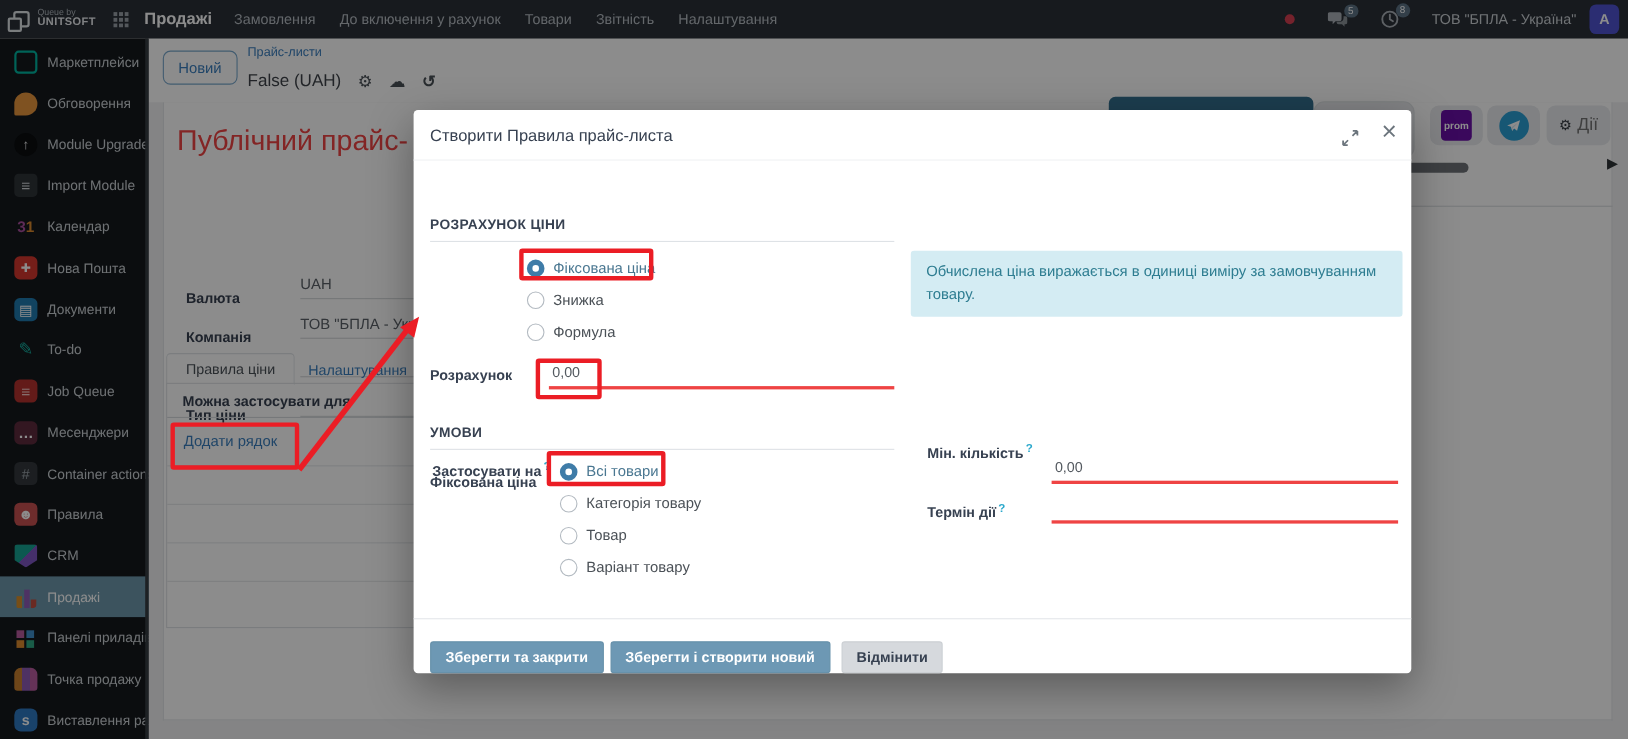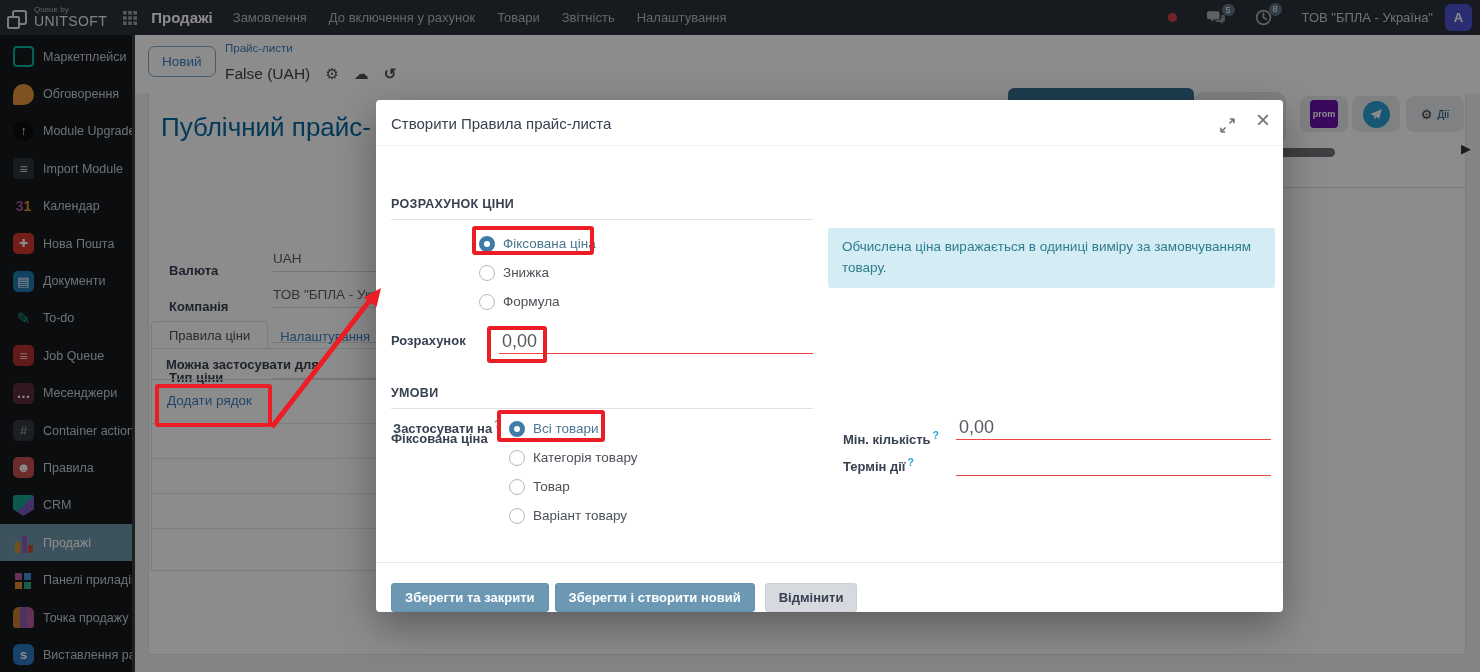--- a/index.html
+++ b/index.html
@@ -6,21 +6,21 @@
   body{font-family:"Liberation Sans",sans-serif;background:#555}
   #page{position:relative;width:1480px;height:672px;overflow:hidden;background:#f0f1f2}
 
   
   .topbar{position:absolute;left:0;top:0;width:1480px;height:35px;background:#2a3038;display:flex;align-items:center;color:#c3c8cd;z-index:5}
   .brand{display:flex;align-items:center;margin-left:12px;margin-right:16px}
   .brand-icon{width:15px;height:15px;border:2px solid #dfe3e6;border-radius:3px;position:relative;margin-right:7px}
   .brand-icon::after{content:"";position:absolute;left:-7px;top:4px;width:9px;height:9px;border:2px solid #dfe3e6;border-radius:2px;background:#2a3038}
   .brand-text{line-height:1.05}
   .bt1{font-size:8px;color:#aeb4ba}
-  .bt2{font-size:14px;font-weight:normal;color:#e9ecef;letter-spacing:.4px}
+  .bt2{font-size:10px;font-weight:bold;color:#e9ecef;letter-spacing:.4px}
   .grid-icon{margin-right:14px;display:flex;cursor:pointer}
   .app-name{font-size:15px;font-weight:bold;color:#fff;margin-right:20px;cursor:pointer}
   .menu{display:flex;gap:22px;font-size:13px}
   .m-item{color:#b6bcc2;cursor:pointer}
   .tb-right{margin-left:auto;display:flex;align-items:center}
   .dot{width:9px;height:9px;border-radius:50%;background:#d63f51;margin-right:30px}
   .tb-ico{position:relative;margin-right:30px;display:flex}
   .badge{position:absolute;top:-6px;right:-10px;background:#5d7486;color:#fff;font-size:9px;padding:1px 4px;border-radius:7px;line-height:1.2}
   .company{font-size:13px;color:#ccd1d5;margin-right:12px;cursor:pointer}
   .avatar{width:27px;height:27px;border-radius:6px;background:#4f52cf;color:#fff;font-size:13px;font-weight:bold;display:flex;align-items:center;justify-content:center;margin-right:8px;cursor:pointer}
@@ -55,41 +55,41 @@
   .crumbs{position:absolute;left:90px;top:7px}
   .crumb-parent{font-size:11.5px;color:#3b7fbe;cursor:pointer}
   .crumb-row{display:flex;align-items:center;gap:15px;font-size:15.5px;color:#3e4349;margin-top:11px}
   .c-ico{font-size:15px;color:#495057;cursor:pointer}
   .gear-g::before{content:"⚙"}
   .cloud-g::before{content:"☁"}
   .undo-g::before{content:"↺";font-weight:bold}
 
   
   .sheet{position:absolute;left:148px;top:93px;width:1318px;height:562px;background:#fff;border:1px solid #e2e4e7;border-top:none;z-index:1}
-  .sheet-title{position:absolute;left:12px;top:19px;font-size:26px;font-weight:500;color:#0369a1}
+  .sheet-title{position:absolute;left:12px;top:19px;font-size:26px;font-weight:500;color:#ef4444}
   .f-lab{position:absolute;left:20px;font-size:13px;font-weight:bold;color:#374151}
   .f-val{position:absolute;left:124px;width:244px;height:21px;font-size:13.5px;color:#5b6168;border-bottom:1px solid #d4d7da;cursor:text}
   .tabs{position:absolute;left:2px;top:228px;display:flex;align-items:flex-end}
   .tab-on{padding:6px 17px;font-size:13px;color:#495057;border:1px solid #dee2e6;border-bottom:1px solid #fff;border-radius:4px 4px 0 0;background:#fff;cursor:pointer}
   .tab-off{padding:6px 12px;font-size:13px;color:#3b7fbe;cursor:pointer}
   .tbl{position:absolute;left:2px;top:255px;width:562px;height:223px;border:1px solid #dfe2e5}
   .tbl-head{height:31px;border-bottom:1px solid #d8dbde;padding:8px 14px;font-size:13px;font-weight:bold;color:#374151}
   .addrow{height:43px;padding:13px 15px;font-size:13.5px;color:#3b7fbe;cursor:pointer}
   .trow{height:35px;border-top:1px solid #e6e8ea}
   .trow-last{height:44px;border-top:1px solid #e6e8ea}
 
   
   .sbtn-dark{position:absolute;left:1008px;top:88px;width:186px;height:42px;background:#33708f;border-radius:6px;z-index:1;cursor:pointer}
   .sbtn-gray{position:absolute;left:1194px;top:92px;width:92px;height:52px;background:#e9ebee;border:1px solid #e0e3e6;border-radius:10px;z-index:1;cursor:pointer}
   .pill{position:absolute;top:96px;height:36px;background:#e9ebee;border-radius:8px;display:flex;align-items:center;justify-content:center;z-index:1;cursor:pointer}
   .pill-prom{left:1300px;width:48px}
   .prom-sq{width:28px;height:28px;background:#6a10a8;border-radius:4px;color:#fff;font-size:9px;font-weight:bold;display:flex;align-items:center;justify-content:center}
   .pill-tg{left:1352px;width:48px}
   .tg-circle{width:27px;height:27px;border-radius:50%;background:#2b9fd4;display:flex;align-items:center;justify-content:center}
-  .pill-act{left:1406px;width:58px;gap:5px;font-size:10px;color:#0c4a6e}
+  .pill-act{left:1406px;width:58px;gap:5px;font-size:16px;color:#737373}
   .act-gear::before{content:"⚙";font-size:13px;color:#343a40}
   .cp-line{position:absolute;left:1190px;top:187px;width:276px;height:1px;background:#dadde0;z-index:1}
   .hthumb{position:absolute;left:1245px;top:148px;width:90px;height:9px;border-radius:5px;background:#6f7478;z-index:1;cursor:pointer}
   .harrow{position:absolute;left:1461px;top:141px;font-size:13px;color:#2f3337;z-index:1;cursor:pointer}
   .harrow::before{content:"▶"}
 
   
   .backdrop{position:absolute;inset:0;background:rgba(0,0,0,.45);z-index:20}
   .modal{position:absolute;left:376px;top:100px;width:907px;height:512px;background:#fff;border-radius:4px;box-shadow:0 14px 40px rgba(0,0,0,.35);z-index:30}
   .m-title{position:absolute;left:15px;top:15px;font-size:15px;font-weight:500;color:#374151}
@@ -101,21 +101,21 @@
   .m-lab{position:absolute;font-size:13px;font-weight:bold;color:#374151}
   .q{color:#2aa8cc;font-size:10.5px;font-weight:bold;vertical-align:super;margin-left:2px}
   .rgroup{position:absolute}
   .g1{left:103px;top:129px}
   .g2{left:133px;top:314px}
   .rrow{display:flex;align-items:center;height:29px;gap:8px;cursor:pointer}
   .rdot{width:16px;height:16px;border-radius:50%;border:1px solid #b3bac1;background:#fff;flex:none}
   .rdot-sel{border:5px solid #3f7ca8}
   .rlab{font-size:13.5px;color:#4b5157}
   .rlab-sel{color:#4a7791}
-  .m-val{position:absolute;font-size:18px;color:#545a60;border-bottom:1px solid #ef4444;padding:3px 0 0 3px;cursor:text}
+  .m-val{position:absolute;font-size:13px;color:#545a60;border-bottom:3px solid #ef4444;padding:3px 0 0 3px;cursor:text}
   .v-fixed{left:123px;top:228px;width:314px;height:26px}
   .v-minqty{left:580px;top:314px;width:315px;height:26px}
   .v-valid{left:580px;top:352px;width:315px;height:24px}
   .infobox{position:absolute;left:452px;top:128px;width:447px;background:#d4ecf3;color:#2e7d91;font-size:13.5px;line-height:1.55;padding:9px 14px;border-radius:3px}
   .m-foot{position:absolute;left:0;bottom:0;width:100%;height:50px;border-top:1px solid #e4e7ea;display:flex;align-items:flex-end;padding-left:15px;gap:6px}
   .mbtn{height:29px;padding:0 13px;font-size:13px;font-weight:bold;border-radius:3px;border:1px solid #6791aa;background:#6d98b4;color:#fff;cursor:pointer;font-family:"Liberation Sans",sans-serif}
   .mbtn-sec{background:#d6d9dd;border-color:#ccd0d4;color:#374151;margin-left:4px}
 
   
   .abox{position:absolute;border:4px solid #eb1d25;border-radius:3px;z-index:40;pointer-events:none}
@@ -373,21 +373,21 @@
       <div class="rrow">
         <span class="rdot"></span>
         <span class="rlab">Товар</span>
       </div>
       <div class="rrow">
         <span class="rdot"></span>
         <span class="rlab">Варіант товару</span>
       </div>
     </div>
 
-    <div class="m-lab" style="left:467px;top:329px">
+    <div class="m-lab" style="left:467px;top:302px">
       <span>Мін. кількість</span><sup class="q">?</sup>
     </div>
     <div class="m-val v-minqty">0,00</div>
 
     <div class="m-lab" style="left:467px;top:356px">
       <span>Термін дії</span><sup class="q">?</sup>
     </div>
     <div class="m-val v-valid"></div>
 
     <div class="m-foot">

